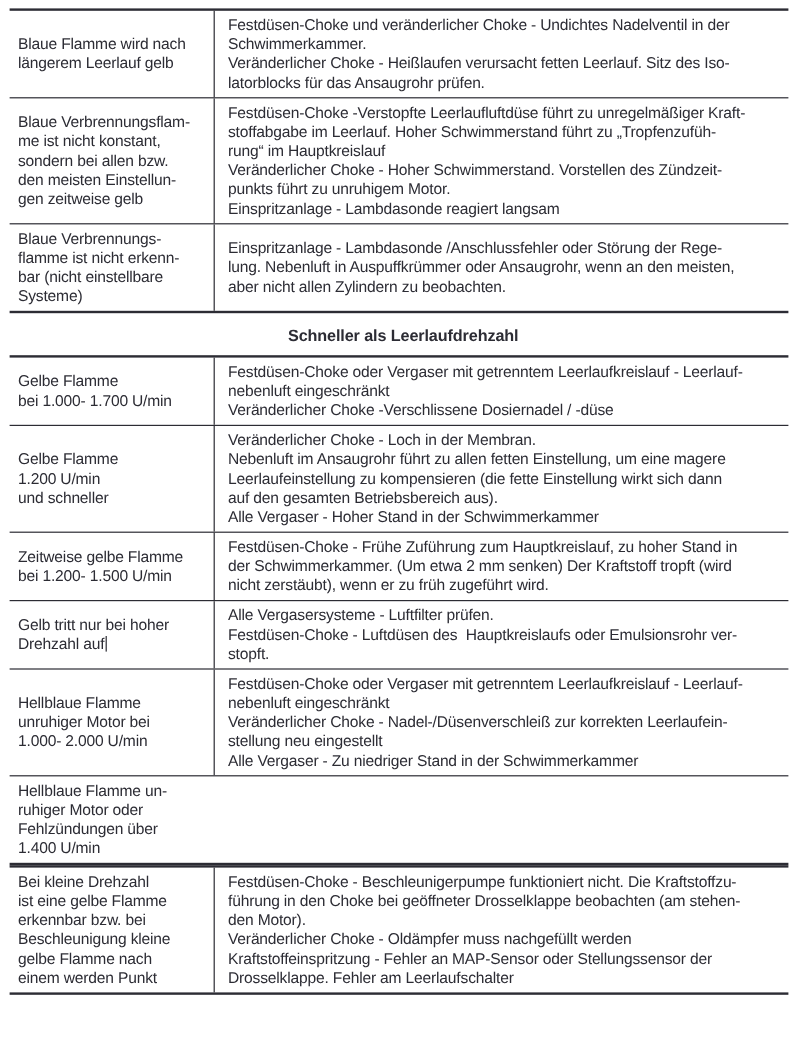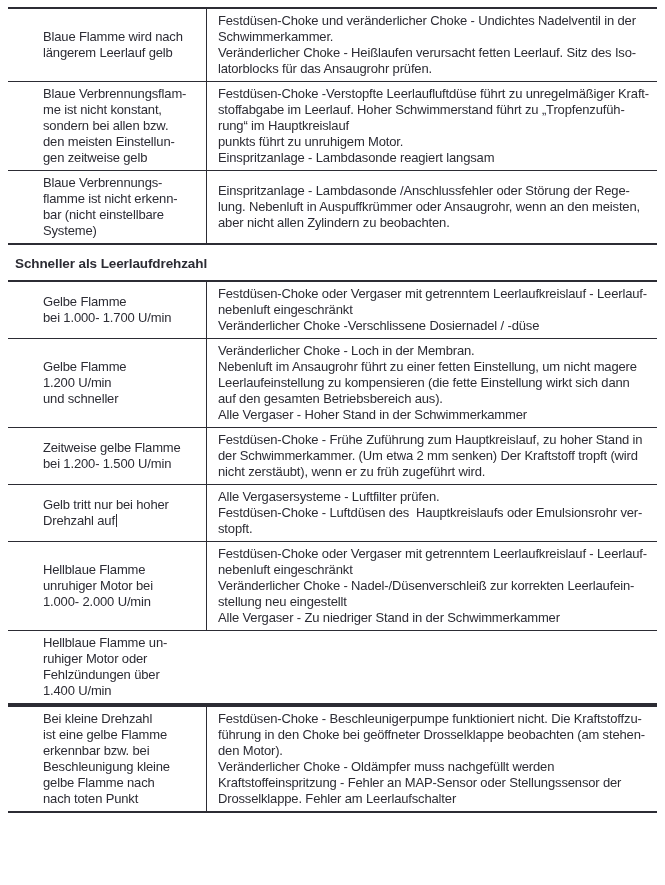--- a/index.html
+++ b/index.html
@@ -30,38 +30,38 @@
   .cell {
     box-sizing: border-box;
     display: flex;
     flex-direction: column;
     justify-content: center;
     padding: 4px 6px 4px 7px;
   }
   .symptom-cell {
     flex: 0 0 170px;
     width: 170px;
-    margin-left: 28px;
   }
   .causes-cell {
     flex: 1 1 auto;
     border-left: 1px solid #2c2c34;
     padding-left: 11px;
   }
   .line {
     white-space: pre;
     font-size: 13px;
     line-height: 16px;
     letter-spacing: -0.15px;
   }
   .section-heading {
     font-weight: bold;
     font-size: 13.5px;
     letter-spacing: -0.1px;
     margin: 11px 0 9px 7px;
+    text-align: center;
   }
   .text-cursor {
     display: inline-block;
     width: 1px;
     height: 13px;
     background: #2c2c34;
     margin-left: 1px;
     vertical-align: -2px;
   }
 </style>
@@ -91,20 +91,21 @@
               <div class="line">Blaue Verbrennungsflam-</div>
               <div class="line">me ist nicht konstant,</div>
               <div class="line">sondern bei allen bzw.</div>
               <div class="line">den meisten Einstellun-</div>
               <div class="line">gen zeitweise gelb</div>
             </div>
     <div class="cell causes-cell">
               <div class="line">Festdüsen-Choke -Verstopfte Leerlaufluftdüse führt zu unregelmäßiger Kraft-</div>
               <div class="line">stoffabgabe im Leerlauf. Hoher Schwimmerstand führt zu „Tropfenzufüh-</div>
               <div class="line">rung“ im Hauptkreislauf</div>
+              <div class="line">Veränderlicher Choke - Hoher Schwimmerstand. Vorstellen des Zündzeit-</div>
               <div class="line">punkts führt zu unruhigem Motor.</div>
               <div class="line">Einspritzanlage - Lambdasonde reagiert langsam</div>
             </div>
   </div>
 
   <div class="trow">
     <div class="cell symptom-cell">
               <div class="line">Blaue Verbrennungs-</div>
               <div class="line">flamme ist nicht erkenn-</div>
               <div class="line">bar (nicht einstellbare</div>
@@ -135,21 +136,21 @@
   </div>
 
   <div class="trow">
     <div class="cell symptom-cell">
               <div class="line">Gelbe Flamme</div>
               <div class="line">1.200 U/min</div>
               <div class="line">und schneller</div>
             </div>
     <div class="cell causes-cell">
               <div class="line">Veränderlicher Choke - Loch in der Membran.</div>
-              <div class="line">Nebenluft im Ansaugrohr führt zu einer fetten Einstellung, um nicht magere</div>
+              <div class="line">Nebenluft im Ansaugrohr führt zu allen fetten Einstellung, um eine magere</div>
               <div class="line">Leerlaufeinstellung zu kompensieren (die fette Einstellung wirkt sich dann</div>
               <div class="line">auf den gesamten Betriebsbereich aus).</div>
               <div class="line">Alle Vergaser - Hoher Stand in der Schwimmerkammer</div>
             </div>
   </div>
 
   <div class="trow">
     <div class="cell symptom-cell">
               <div class="line">Zeitweise gelbe Flamme</div>
               <div class="line">bei 1.200- 1.500 U/min</div>
@@ -201,21 +202,21 @@
 
   <section>
     <div class="dtable">
   <div class="trow">
     <div class="cell symptom-cell">
               <div class="line">Bei kleine Drehzahl</div>
               <div class="line">ist eine gelbe Flamme</div>
               <div class="line">erkennbar bzw. bei</div>
               <div class="line">Beschleunigung kleine</div>
               <div class="line">gelbe Flamme nach</div>
-              <div class="line">nach toten Punkt</div>
+              <div class="line">einem werden Punkt</div>
             </div>
     <div class="cell causes-cell">
               <div class="line">Festdüsen-Choke - Beschleunigerpumpe funktioniert nicht. Die Kraftstoffzu-</div>
               <div class="line">führung in den Choke bei geöffneter Drosselklappe beobachten (am stehen-</div>
               <div class="line">den Motor).</div>
               <div class="line">Veränderlicher Choke - Oldämpfer muss nachgefüllt werden</div>
               <div class="line">Kraftstoffeinspritzung - Fehler an MAP-Sensor oder Stellungssensor der</div>
               <div class="line">Drosselklappe. Fehler am Leerlaufschalter</div>
             </div>
   </div>

